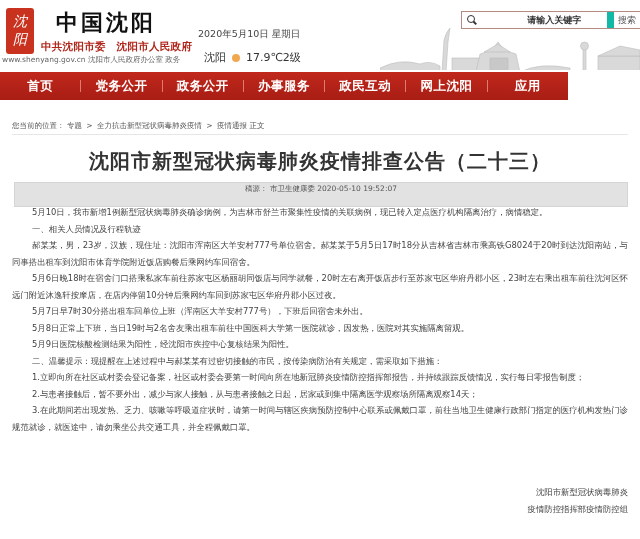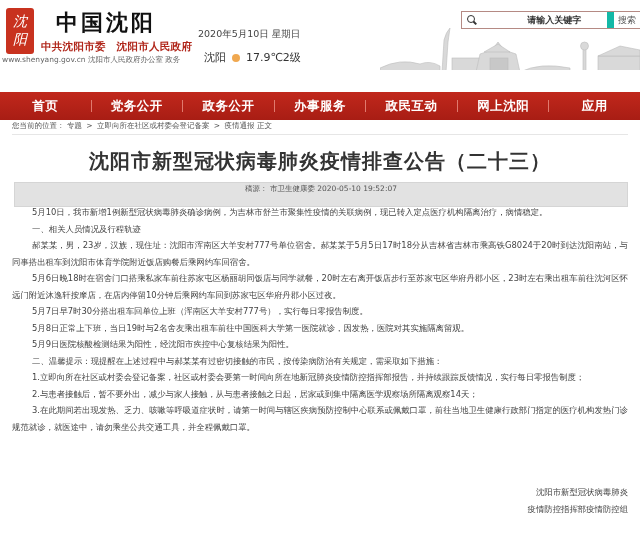--- a/index.html
+++ b/index.html
@@ -19,21 +19,21 @@
   .sun-dot { width: 8px; height: 8px; border-radius: 50%; background: #f0a850; display: inline-block; }
   .search-box { position: absolute; left: 461px; top: 11px; width: 180px; height: 18px; border: 1px solid #b58a84; background: #fff; display: flex; align-items: center; }
   .search-icon { width: 18px; height: 16px; position: relative; }
   .search-icon::before { content: ""; position: absolute; left: 5px; top: 3px; width: 6px; height: 6px; border: 1.5px solid #333; border-radius: 50%; }
   .search-icon::after { content: ""; position: absolute; left: 11px; top: 10px; width: 4px; height: 1.5px; background: #333; transform: rotate(45deg); }
   .search-input { border: none; outline: none; font-size: 9px; color: #333; width: 128px; background: transparent; font-family: "DejaVu Sans", sans-serif; font-weight: bold; padding-left: 48px; }
   .search-input::placeholder { color: #333; }
   .search-btn { border-left: 7px solid #14b8a6; height: 100%; width: 34px; font-size: 9px; color: #555; display: flex; align-items: center; justify-content: center; background: #fff; }
 
   
-  .nav { position: absolute; left: 0; top: 72px; width: 640px; height: 28px; background: linear-gradient(#c1281c, #a81d14); display: flex; align-items: center; margin-top: 20px; }
+  .nav { position: absolute; left: 0; top: 72px; width: 568px; height: 28px; background: linear-gradient(#c1281c, #a81d14); display: flex; align-items: center; }
   .nav-item { color: #fff; font-size: 12.5px; font-weight: bold; text-align: center; flex: 1; white-space: nowrap; letter-spacing: 0.5px; }
   .nav-sep { width: 1px; height: 12px; background: #e07a6e; }
 
   
   .breadcrumb { position: absolute; left: 12px; top: 121px; font-size: 7.5px; color: #555; white-space: nowrap; }
   .breadcrumb .sep { margin: 0 2px; }
   .bc-rule { position: absolute; left: 12px; top: 134px; width: 616px; height: 1px; background: #e6e6e6; }
 
   
   .article-title { position: absolute; left: 0; top: 148px; width: 640px; text-align: center; font-size: 20px; font-weight: bold; color: #333; letter-spacing: 1px; white-space: nowrap; }
@@ -100,36 +100,36 @@
   <div class="nav-sep"></div>
   <div class="nav-item">网上沈阳</div>
   <div class="nav-sep"></div>
   <div class="nav-item">应用</div>
 </div>
 
 <div class="breadcrumb">
   <span>您当前的位置：</span>
   <span>专题</span>
   <span class="sep">&gt;</span>
-  <span>立即向所在社区或村委会登记备案</span>
+  <span>全力抗击新型冠状病毒肺炎疫情</span>
   <span class="sep">&gt;</span>
   <span>疫情通报</span>
   <span>正文</span>
 </div>
 <div class="bc-rule"></div>
 
 <h1 class="article-title">沈阳市新型冠状病毒肺炎疫情排查公告（二十三）</h1>
 <div class="meta-bar">稿源： 市卫生健康委 2020-05-10 19:52:07</div>
 
 <div class="body">
   <p class="para">5月10日，我市新增1例新型冠状病毒肺炎确诊病例，为吉林市舒兰市聚集性疫情的关联病例，现已转入定点医疗机构隔离治疗，病情稳定。</p>
   <p class="para">一、相关人员情况及行程轨迹</p>
   <p class="para">郝某某，男，23岁，汉族，现住址：沈阳市浑南区大羊安村777号单位宿舍。郝某某于5月5日17时18分从吉林省吉林市乘高铁G8024于20时到达沈阳南站，与同事搭出租车到沈阳市体育学院附近饭店购餐后乘网约车回宿舍。</p>
   <p class="para">5月6日晚18时在宿舍门口搭乘私家车前往苏家屯区杨丽胡同饭店与同学就餐，20时左右离开饭店步行至苏家屯区华府丹郡小区，23时左右乘出租车前往沈河区怀远门附近沐逸轩按摩店，在店内停留10分钟后乘网约车回到苏家屯区华府丹郡小区过夜。</p>
-  <p class="para">5月7日早7时30分搭出租车回单位上班（浑南区大羊安村777号），实行每日零报告制度。</p>
+  <p class="para">5月7日早7时30分搭出租车回单位上班（浑南区大羊安村777号），下班后回宿舍未外出。</p>
   <p class="para">5月8日正常上下班，当日19时与2名舍友乘出租车前往中国医科大学第一医院就诊，因发热，医院对其实施隔离留观。</p>
   <p class="para">5月9日医院核酸检测结果为阳性，经沈阳市疾控中心复核结果为阳性。</p>
   <p class="para">二、温馨提示：现提醒在上述过程中与郝某某有过密切接触的市民，按传染病防治有关规定，需采取如下措施：</p>
   <p class="para">1.立即向所在社区或村委会登记备案，社区或村委会要第一时间向所在地新冠肺炎疫情防控指挥部报告，并持续跟踪反馈情况，实行每日零报告制度；</p>
   <p class="para">2.与患者接触后，暂不要外出，减少与家人接触，从与患者接触之日起，居家或到集中隔离医学观察场所隔离观察14天；</p>
   <p class="para">3.在此期间若出现发热、乏力、咳嗽等呼吸道症状时，请第一时间与辖区疾病预防控制中心联系或佩戴口罩，前往当地卫生健康行政部门指定的医疗机构发热门诊规范就诊，就医途中，请勿乘坐公共交通工具，并全程佩戴口罩。</p>
 </div>
 
 <div class="signature">
   <div>沈阳市新型冠状病毒肺炎</div>

